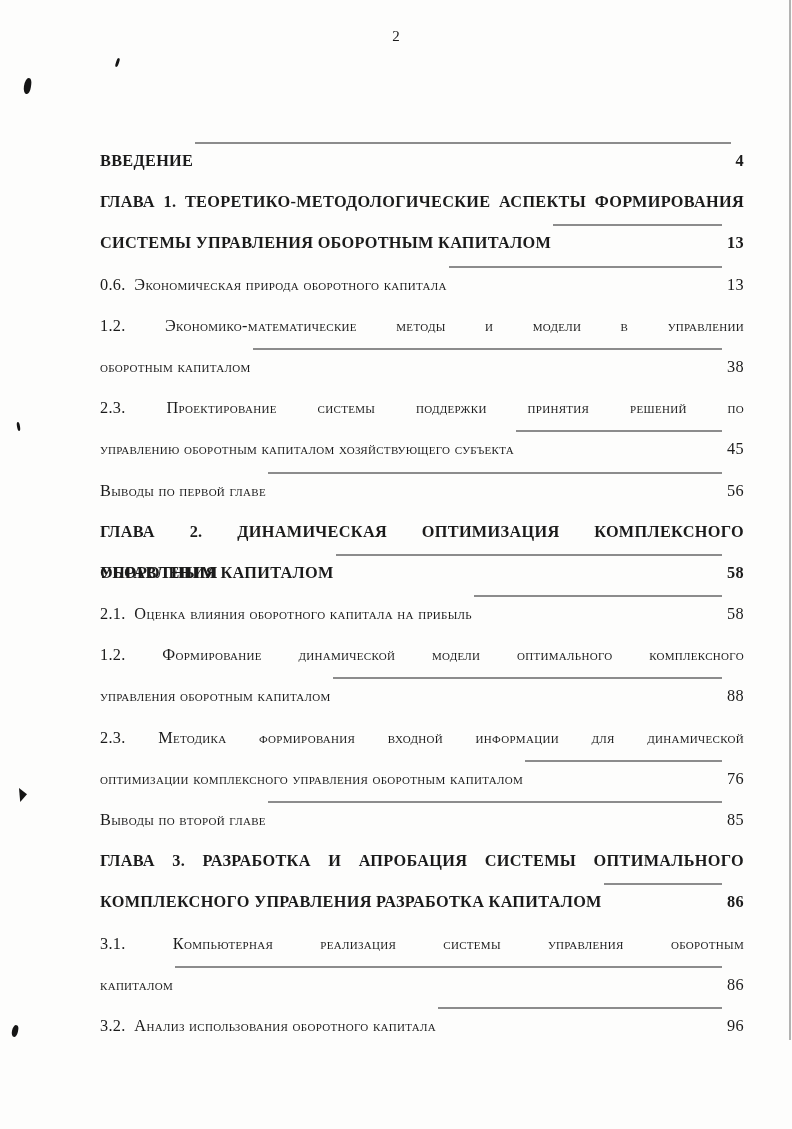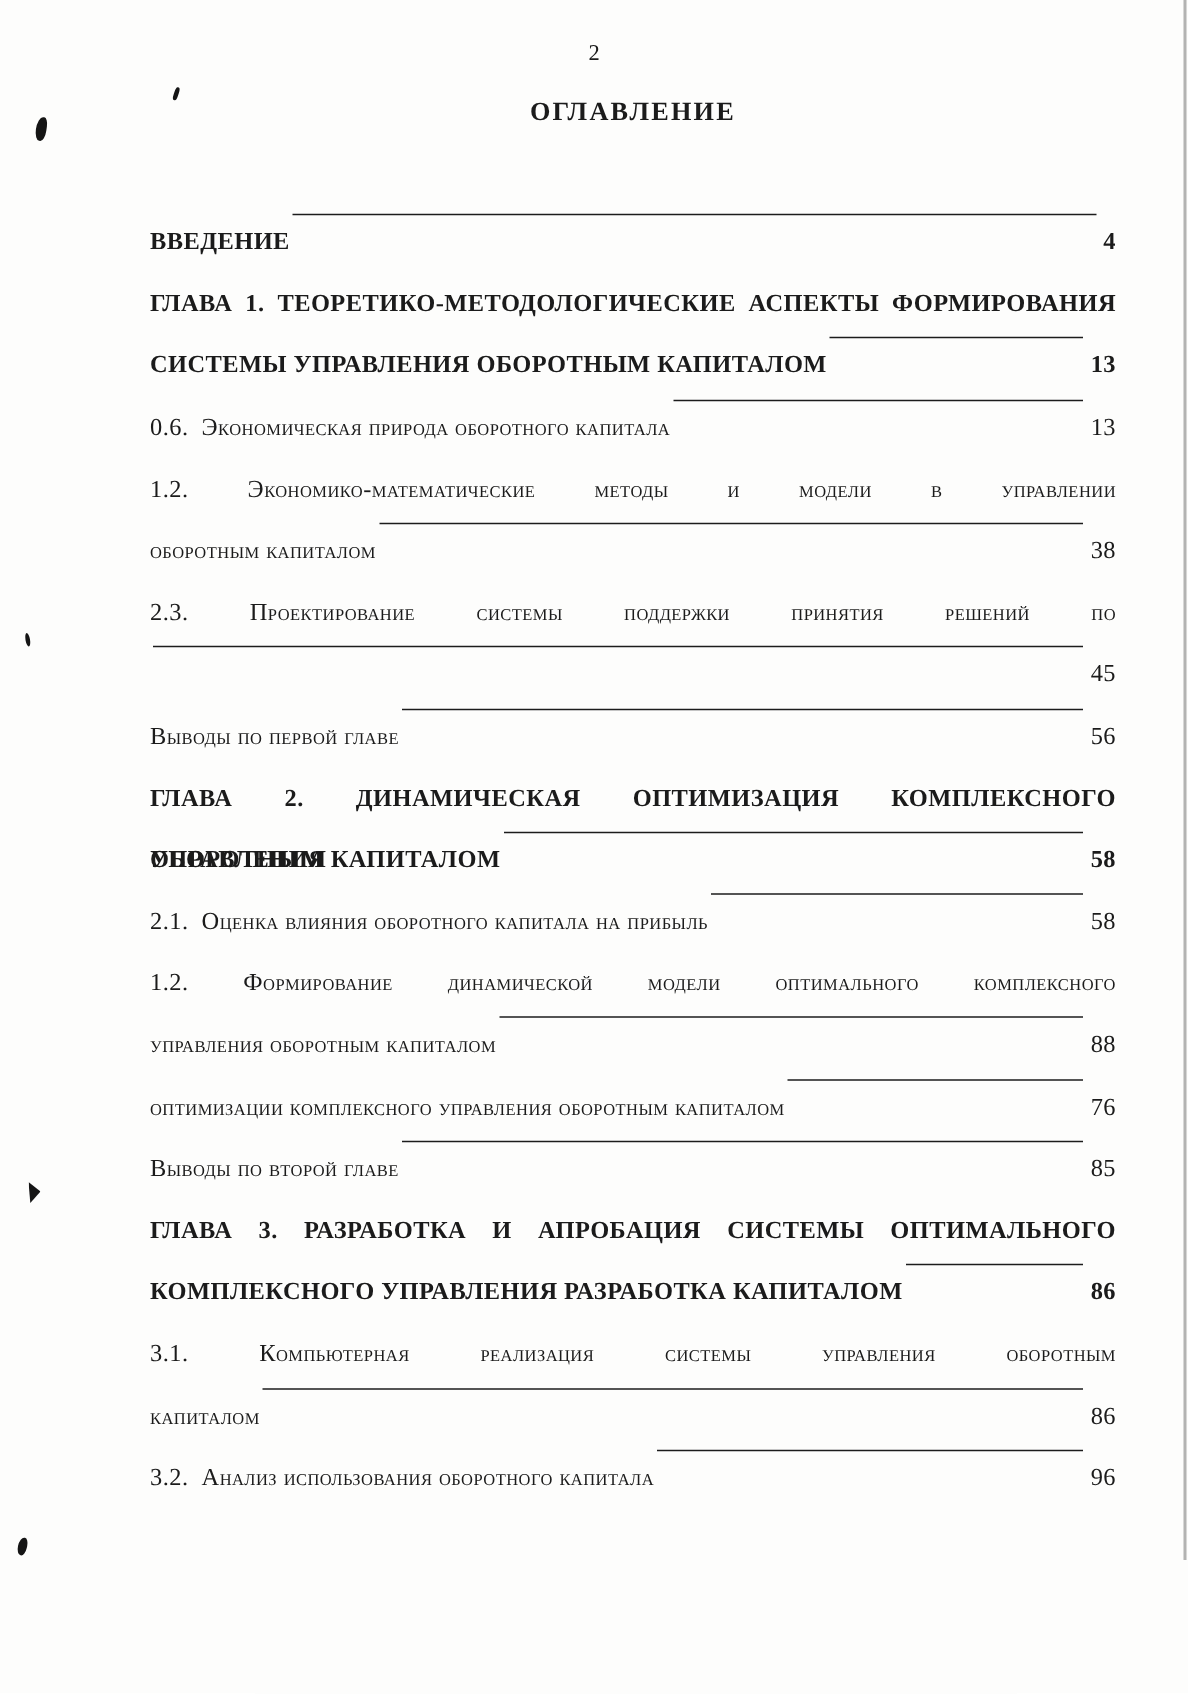--- a/index.html
+++ b/index.html
@@ -87,21 +87,20 @@
     opacity: 0.75;
   }
 </style>
 </head>
 <body>
 
 <div class="page">
 
   <div class="page-number-top">2</div>
 
-  <div class="doc-title">ОГЛАВЛЕНИЕ</div>
 
   <div class="toc" id="toc-entries">
       <div class="entry intro">
         <div class="line lastline">
           <span class="text">ВВЕДЕНИЕ</span>
           <span class="leader"></span>
           <span class="pagenum">4</span>
         </div>
       </div>
       <div class="entry chapter">
@@ -123,20 +122,21 @@
         <div class="line justify">1.2.  Экономико-математические  методы  и  модели  в  управлении</div>
         <div class="line lastline">
           <span class="text">оборотным капиталом</span>
           <span class="leader"></span>
           <span class="pagenum">38</span>
         </div>
       </div>
       <div class="entry section">
         <div class="line justify">2.3.  Проектирование  системы  поддержки  принятия  решений  по</div>
         <div class="line lastline">
+          <span class="text">управлению оборотным капиталом хозяйствующего субъекта</span>
           <span class="leader"></span>
           <span class="pagenum">45</span>
         </div>
       </div>
       <div class="entry summary">
         <div class="line lastline">
           <span class="text">Выводы по первой главе</span>
           <span class="leader"></span>
           <span class="pagenum">56</span>
         </div>
@@ -158,20 +158,21 @@
       </div>
       <div class="entry section">
         <div class="line justify">1.2.  Формирование  динамической  модели  оптимального  комплексного</div>
         <div class="line lastline">
           <span class="text">управления оборотным капиталом</span>
           <span class="leader"></span>
           <span class="pagenum">88</span>
         </div>
       </div>
       <div class="entry section">
+        <div class="line justify">2.3.  Методика  формирования  входной  информации  для  динамической</div>
         <div class="line lastline">
           <span class="text">оптимизации комплексного управления оборотным капиталом</span>
           <span class="leader"></span>
           <span class="pagenum">76</span>
         </div>
       </div>
       <div class="entry summary">
         <div class="line lastline">
           <span class="text">Выводы по второй главе</span>
           <span class="leader"></span>

